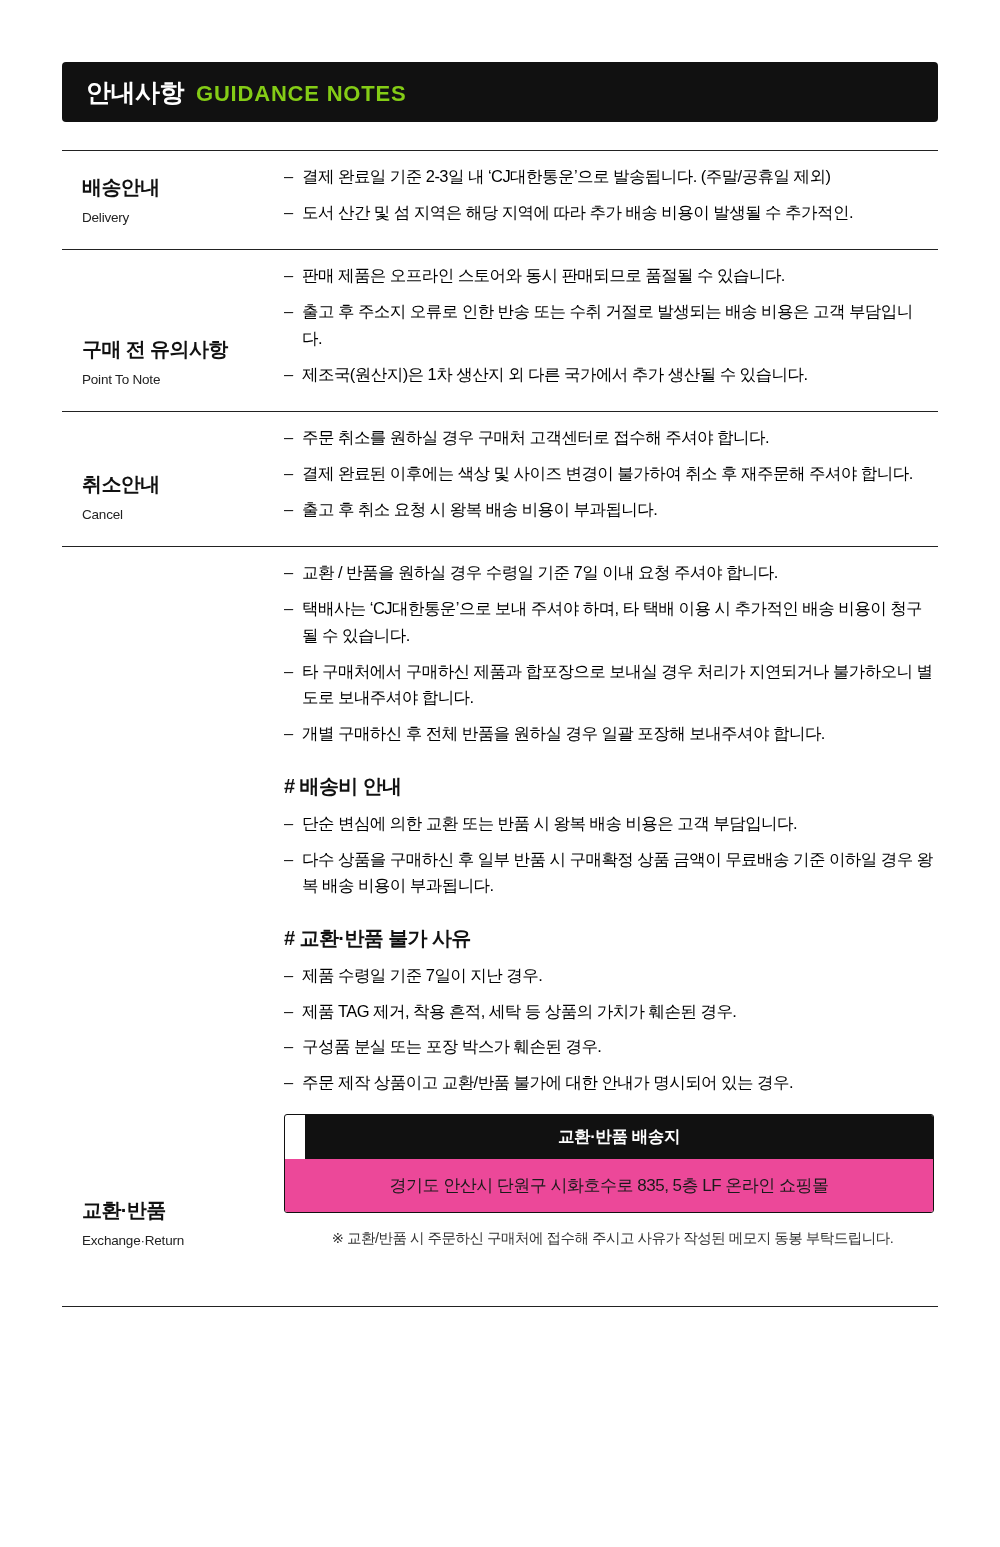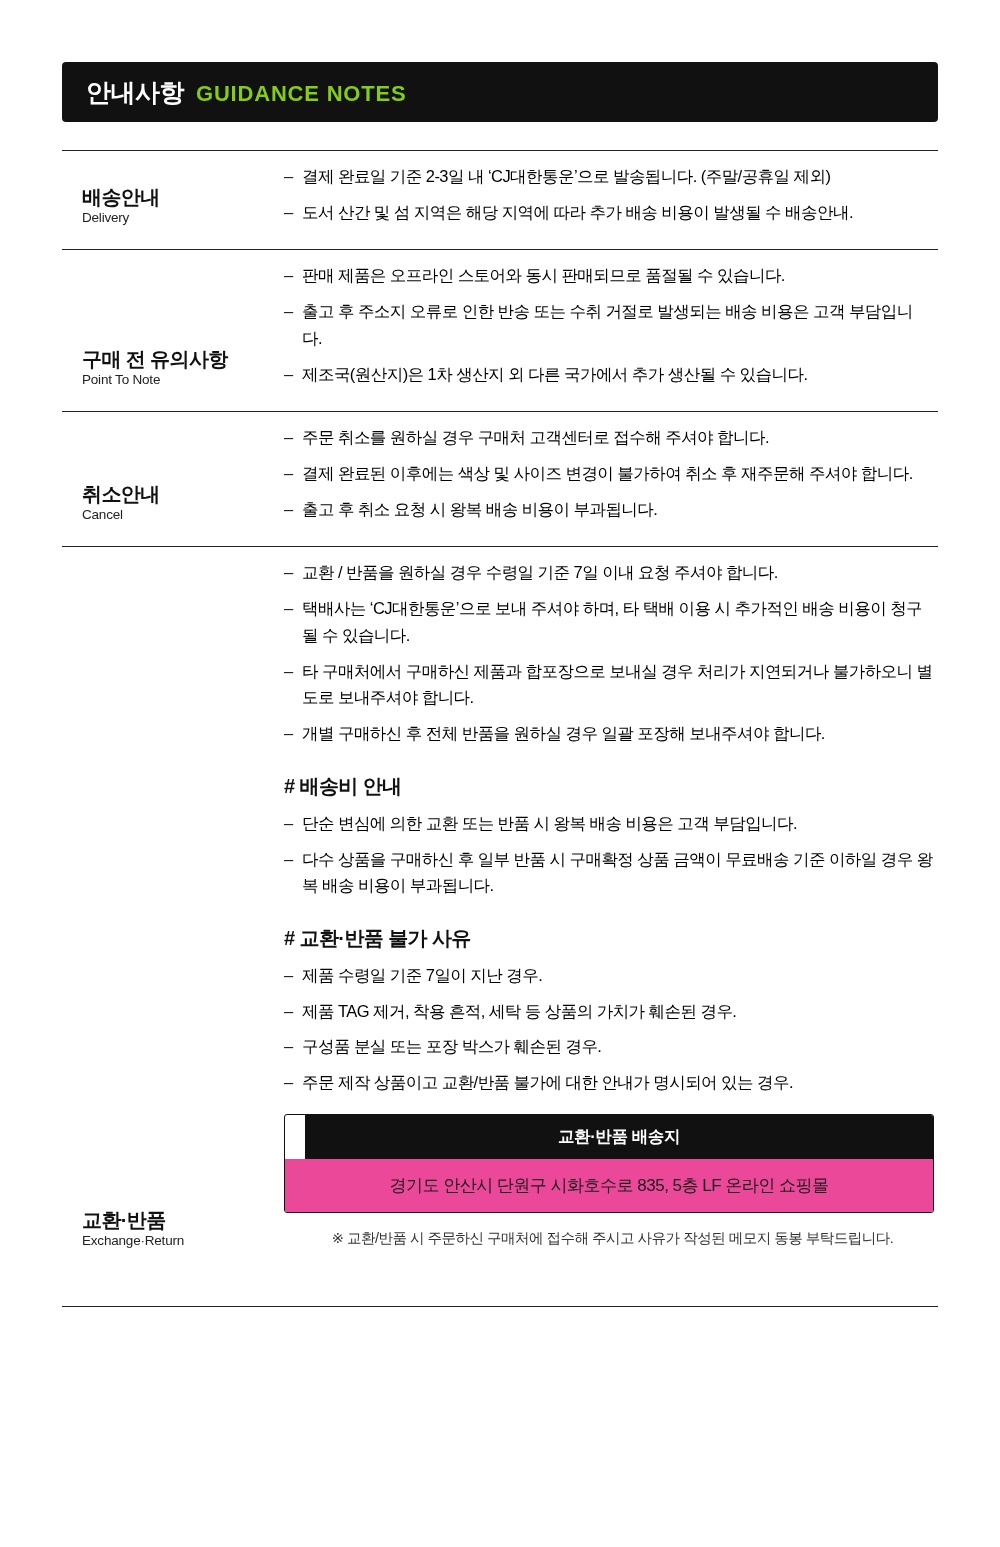--- a/index.html
+++ b/index.html
@@ -66,21 +66,21 @@
   .sec-head .ko {
     font-size: 20px;
     font-weight: bold;
     letter-spacing: -0.6px;
     line-height: 1.25;
     color: #111111;
   }
   .sec-head .en {
     font-size: 13.5px;
     color: #222222;
-    margin-top: 0;
+    margin-top: 10px;
     letter-spacing: -0.2px;
   }
   .sec-body {
     flex: 1;
     padding-right: 6px;
   }
   ul.bullets { list-style: none; }
   ul.bullets li {
     position: relative;
     font-size: 16.5px;
@@ -165,21 +165,21 @@
   <div class="content">
 
     <div class="section">
       <div class="sec-head">
         <div class="ko">배송안내</div>
         <div class="en">Delivery</div>
       </div>
       <div class="sec-body">
         <ul class="bullets">
           <li>결제 완료일 기준 2-3일 내 ‘CJ대한통운’으로 발송됩니다. (주말/공휴일 제외)</li>
-          <li>도서 산간 및 섬 지역은 해당 지역에 따라 추가 배송 비용이 발생될 수 배송안내.</li>
+          <li>도서 산간 및 섬 지역은 해당 지역에 따라 추가 배송 비용이 발생될 수 추가적인.</li>
         </ul>
       </div>
     </div>
 
     <div class="section">
       <div class="sec-head">
         <div class="ko">구매 전 유의사항</div>
         <div class="en">Point To Note</div>
       </div>
       <div class="sec-body">

